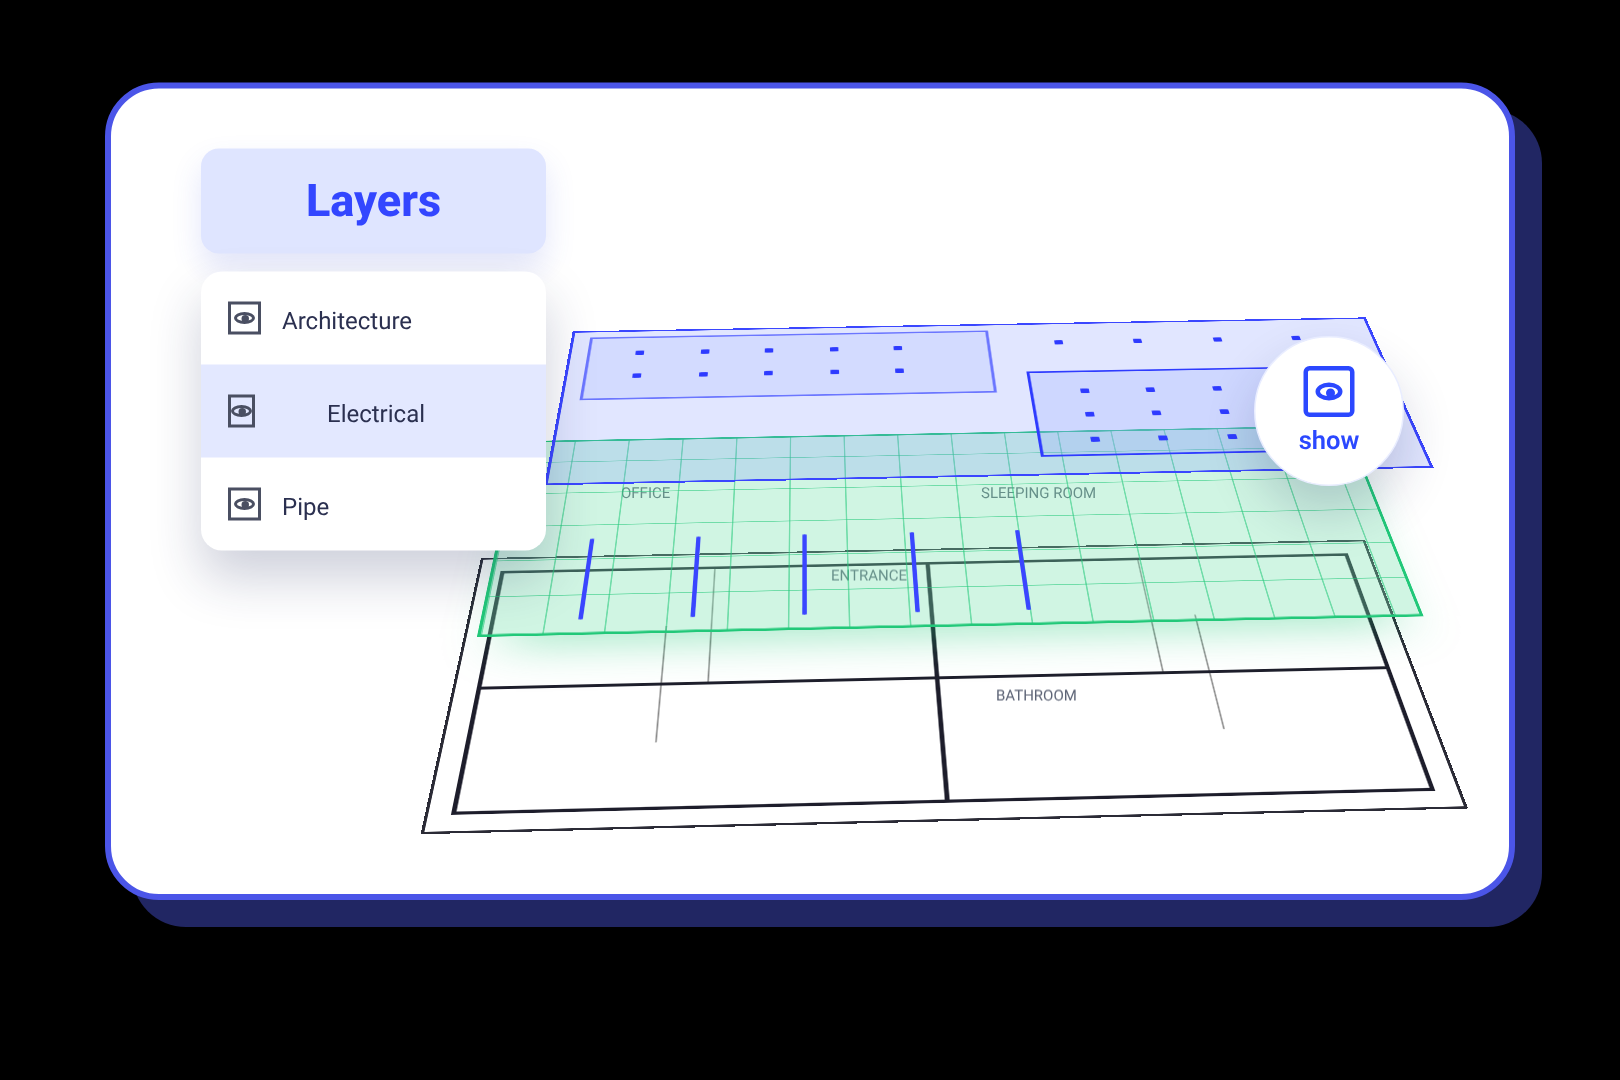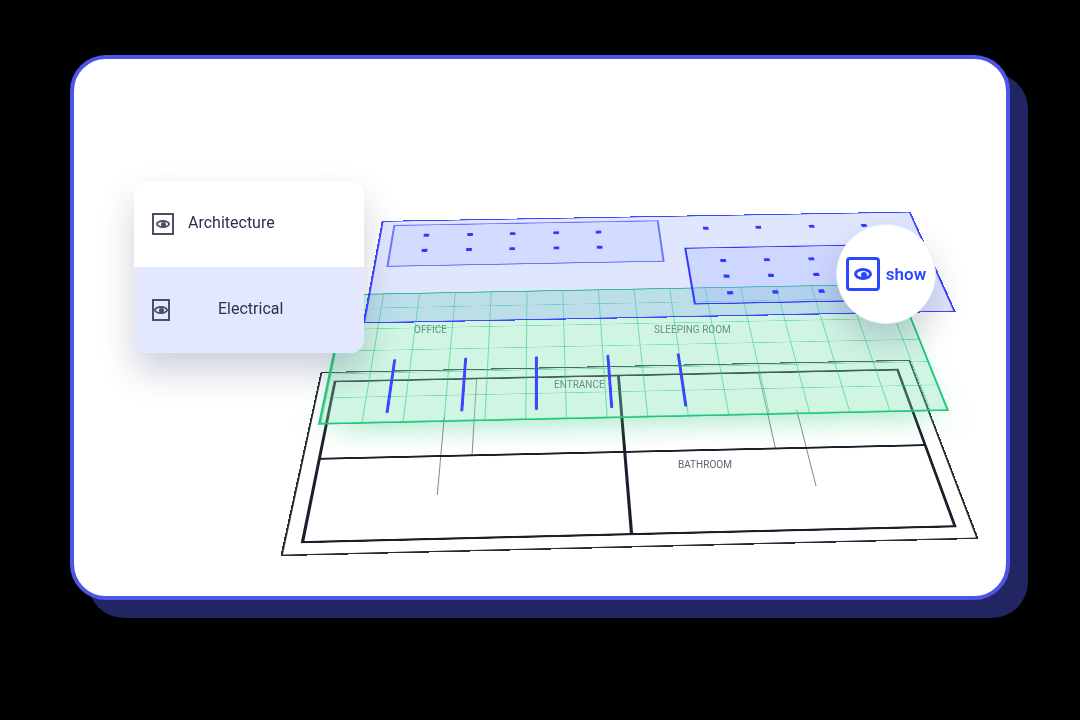--- a/index.html
+++ b/index.html
@@ -44,21 +44,21 @@
       linear-gradient(#1d1d2b,#1d1d2b) 50% 0/3px 100% no-repeat,
       linear-gradient(#1d1d2b,#1d1d2b) 0 52%/100% 3px no-repeat,
       
       linear-gradient(#888,#888) 25% 0/1px 52% no-repeat,
       linear-gradient(#888,#888) 75% 0/1px 52% no-repeat,
       linear-gradient(#888,#888) 80% 52%/1px 48% no-repeat,
       linear-gradient(#888,#888) 20% 52%/1px 48% no-repeat;
   }
   .room-label { position:absolute; font-size:10px; color:#5c6375; transform: rotateX(0); }
   .rl1{ left:200px; top:225px; } .rl2{ left:440px; top:225px; }
-  .rl3{ left:340px; top:280px; } .rl4{ left:450px; top:360px;margin-left:14px; }
+  .rl3{ left:340px; top:280px; } .rl4{ left:450px; top:360px; }
 
   
   .s1 { left: 120px; top: 140px; width: 590px; height: 220px;
         transform: rotateX(58deg) rotateZ(-2deg);
         background: rgba(120,225,175,.35);
         border: 2px solid #22c879;
         background-image:
           repeating-linear-gradient(90deg, rgba(34,200,121,.55) 0 1px, transparent 1px 38px),
           repeating-linear-gradient(0deg,  rgba(34,200,121,.55) 0 1px, transparent 1px 38px);
         box-shadow: 0 30px 34px -18px rgba(34,200,121,.35);
@@ -84,22 +84,22 @@
     z-index: 10;
   }
   .panel-list {
     position: absolute; left: 60px; top: 122px;
     width: 230px; background:#fff;
     border-radius: 14px;
     box-shadow: 0 18px 34px rgba(30,40,90,.22);
     overflow:hidden; z-index:10;
   }
   .row {
-    display:flex; align-items:flex-start; gap:14px;
-    padding: 32px 18px; font-size:16px; color:#2b3050;
+    display:flex; align-items:flex-end; gap:14px;
+    padding: 20px 18px; font-size:16px; color:#2b3050;
     cursor:pointer;
   }
   .row.selected { background:#e3e8ff;gap:48px; }
   .row.muted { color:#b2b6c6; }
   .row .spacer { flex:1; }
   .eye-box { width:22px; height:22px; border:2px solid #4a4f62; display:flex; align-items:center; justify-content:center; }
   .row.muted .eye-box { border-color:#b2b6c6; }
   .eye-on  { width:14px; height:8px; border:2px solid #4a4f62; border-radius: 60% 60% 60% 60%; position:relative; }
   .eye-on::after{ content:""; position:absolute; left:3px; top:0px; width:5px; height:5px; border-radius:50%; background:#4a4f62; }
   .eye-off { width:16px; height:2px; background:#b2b6c6; transform:rotate(45deg); position:relative; }
@@ -107,21 +107,21 @@
   .eye-off::after {content:"";position:absolute;left:0;top: 6px;width:16px;height:2px;background:#b2b6c6;}
   .lock { width:14px; height:12px; border:2px solid #8a8f9d; border-radius:2px; position:relative; }
   .lock::before{content:"";position:absolute;left:2px;top:-8px;width:6px;height:8px;border:2px solid #8a8f9d;border-bottom:none;border-radius:6px 6px 0 0;}
 
   
   .show-badge {
     position:absolute; right: 70px; top: 165px;
     width: 100px; height: 100px; border-radius:50%;
     background:#fff; border:1px solid #e9edff;
     box-shadow: 0 18px 34px rgba(30,40,90,.20);
-    display:flex; flex-direction:row; align-items:center; justify-content:center; gap:6px;
+    display:flex; flex-direction:column; align-items:center; justify-content:center; gap:6px;
     z-index:10;
   }
   .show-badge .eye-frame{width:34px;height:34px;border:3px solid #2b48ff;border-radius:4px;display:flex;align-items:center;justify-content:center;}
   .show-badge .pupil{width:18px;height:12px;border:3px solid #2b48ff;border-radius:60%;position:relative;}
   .show-badge .pupil::after{content:"";position:absolute;left:4px;top:1px;width:6px;height:6px;border-radius:50%;background:#2b48ff;}
   .show-badge .txt{color:#2b48ff;font-weight:600;font-size:17px;}
 </style>
 </head>
 <body>
 
@@ -167,37 +167,47 @@
         <span class="dot" style="left:70%;top:78%"></span>
         <span class="dot" style="left:78%;top:78%"></span>
         <span class="dot" style="left:86%;top:78%"></span>
       <span class="dot" style="left:60%;top:12%"></span>
         <span class="dot" style="left:70%;top:12%"></span>
         <span class="dot" style="left:80%;top:12%"></span>
         <span class="dot" style="left:90%;top:12%"></span>
     </div>
   </div>
 
+  <div class="panel-head">
+    <span>Layers</span>
+  </div>
 
   <div class="panel-list">
     <div class="row">
       <span class="eye-box">
           <span class="eye-on"></span>
         </span>
       <span>Architecture</span>
       <span class="spacer"></span>
     </div>
     <div class="row selected">
       <span class="eye-box">
           <span class="eye-on"></span>
         </span>
       <span>Electrical</span>
       <span class="spacer"></span>
       <span class="lock"></span>
     </div>
+    <div class="row">
+      <span class="eye-box">
+          <span class="eye-on"></span>
+        </span>
+      <span>Pipe</span>
+      <span class="spacer"></span>
+    </div>
   </div>
 
   <div class="show-badge">
     <span class="eye-frame">
         <span class="pupil"></span>
       </span>
     <span class="txt">show</span>
   </div>
 
 </div>

